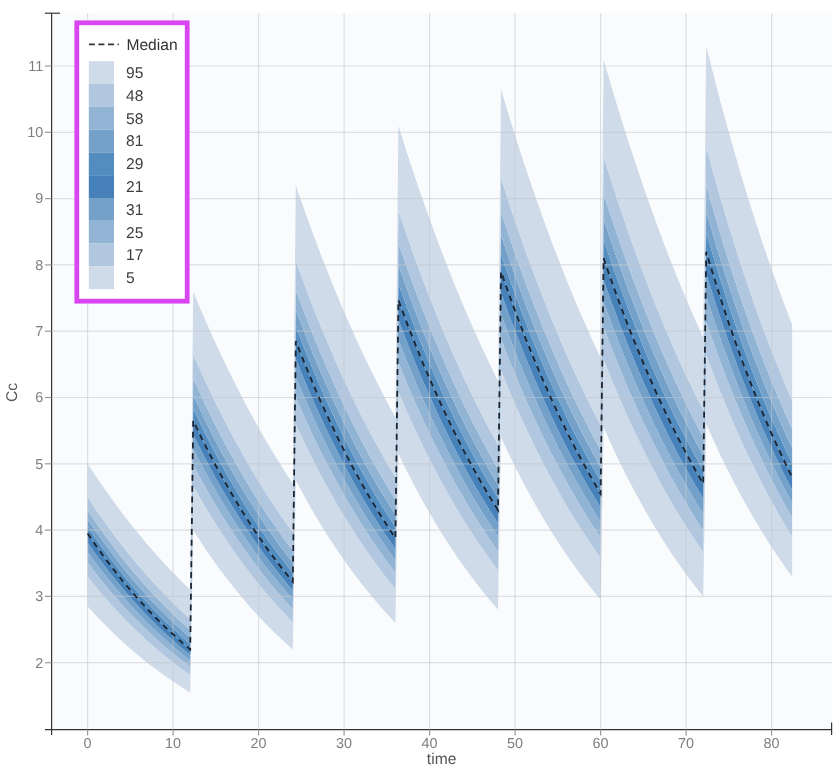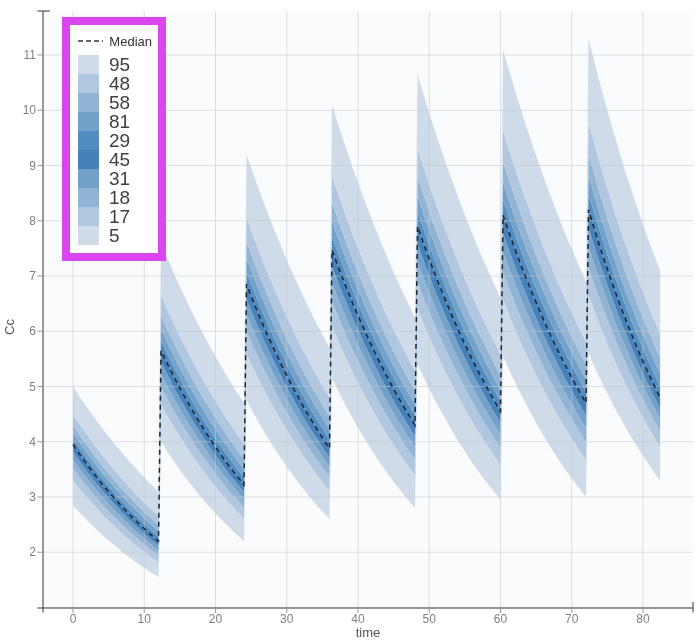--- a/index.html
+++ b/index.html
@@ -1,25 +1,25 @@
 <!DOCTYPE html>
 <html><head>
 <meta charset="utf-8">
 <style>
   html,body{margin:0;padding:0;background:#ffffff;width:699px;height:644px;overflow:hidden;
     font-family:"Liberation Sans", sans-serif;}
   #stage{position:relative;width:699px;height:644px;background:#ffffff;}
   #plot-svg{position:absolute;left:0;top:0;}
   #legend{position:absolute;left:62px;top:17px;width:74px;background:#ffffff;
-    border:8px solid #d946ef;padding:6px 6px 8px 8px;z-index:5;}
+    border:4px solid #d946ef;padding:6px 6px 8px 8px;z-index:5;}
   .legend-header{display:flex;align-items:center;height:20px;margin-bottom:4px;}
   .legend-header .mlabel{font-size:13px;color:#333333;margin-left:6px;}
   .lrow{display:flex;align-items:center;height:19px;}
   .swatch{width:21px;height:19px;flex:0 0 21px;}
-  .llabel{font-size:19px;color:#3f3f3f;margin-left:10px;}
+  .llabel{font-size:13px;color:#3f3f3f;margin-left:10px;}
   text{font-family:"Liberation Sans", sans-serif;}
   .ticklab{font-size:12px;fill:#7f7f7f;}
   .axtitle{font-size:13px;fill:#555555;}
 </style>
 </head>
 <body>
 
 <div id="stage">
   <svg id="plot-svg" width="699" height="644">
     <defs>
@@ -137,29 +137,29 @@
         <div class="lrow">
           <span class="swatch" style="background: rgb(115, 161, 201);"></span>
           <span class="llabel">81</span>
         </div>
         <div class="lrow">
           <span class="swatch" style="background: rgb(83, 140, 191);"></span>
           <span class="llabel">29</span>
         </div>
         <div class="lrow">
           <span class="swatch" style="background: rgb(71, 129, 185);"></span>
-          <span class="llabel">45</span>
+          <span class="llabel">21</span>
         </div>
         <div class="lrow">
           <span class="swatch" style="background: rgb(115, 161, 201);"></span>
           <span class="llabel">31</span>
         </div>
         <div class="lrow">
           <span class="swatch" style="background: rgb(146, 180, 212);"></span>
-          <span class="llabel">18</span>
+          <span class="llabel">25</span>
         </div>
         <div class="lrow">
           <span class="swatch" style="background: rgb(176, 199, 223);"></span>
           <span class="llabel">17</span>
         </div>
         <div class="lrow">
           <span class="swatch" style="background: rgb(207, 219, 233);"></span>
           <span class="llabel">5</span>
         </div>
       </div>

